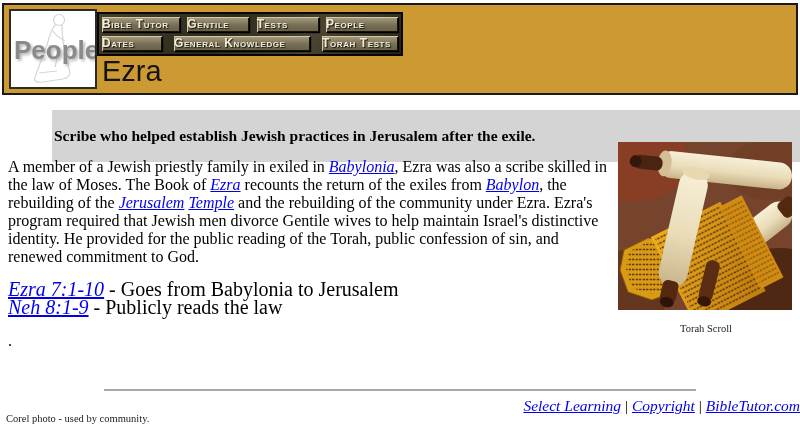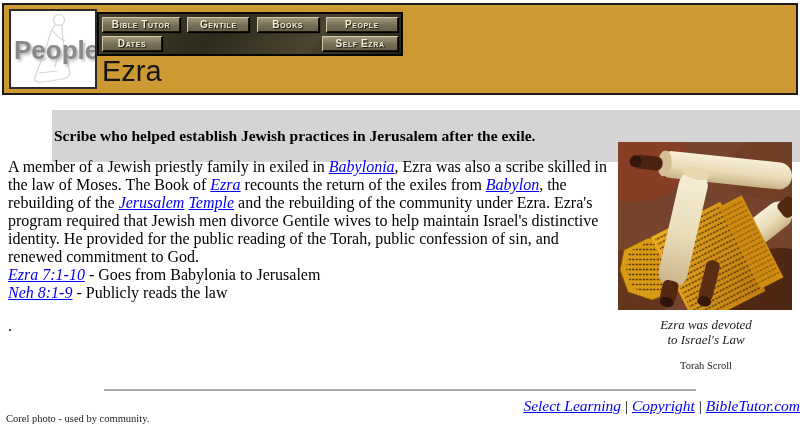--- a/index.html
+++ b/index.html
@@ -12,44 +12,44 @@
             border:2px solid #2b2b2b;overflow:hidden;}
   .logo-sketch{position:absolute;left:18px;top:0;}
   .logo-word{position:absolute;left:3px;top:24px;width:82px;text-align:center;
              font:bold 26px "Liberation Sans",sans-serif;color:#8a8a8a;
              text-shadow:2px 2px 3px #b5b5b5;letter-spacing:0px;}
   .nav-plate{position:absolute;left:93px;top:7px;width:296px;height:38px;
              background:linear-gradient(135deg,#46412c,#2e2b1c 40%,#4a4430 70%,#262416);
              border:2px solid #070707;display:flex;flex-direction:column;
              justify-content:space-around;padding:1px 3px;box-sizing:content-box;}
   .nav-row{display:flex;justify-content:space-between;align-items:center;height:17px;}
-  .nav-btn{height:15px;line-height:15px;text-align:center;cursor:pointer;
+  .nav-btn{height:15px;line-height:15px;text-align:left;cursor:pointer;
            background:linear-gradient(180deg,#a89e81,#766e55 55%,#655d46);
            box-shadow:inset 1px 1px 0 #d2c9a8,inset -1px -1px 0 #15120a,1px 1px 1px #000;
            color:#f1edd7;font-family:"Liberation Sans",sans-serif;font-weight:bold;
-           font-size:10px;font-variant-caps:small-caps;letter-spacing:.6px;
+           font-size:12px;font-variant-caps:small-caps;letter-spacing:.6px;
            text-shadow:1px 1px 1px #14110a;}
   .w1{width:78px}.w2{width:62px}.w3{width:62px}.w4{width:72px}
   .w5{width:60px}.w6{width:136px}.w7{width:76px}
   .page-title{position:absolute;left:98px;top:50px;font-family:"Liberation Sans",sans-serif;
               font-size:29px;color:#141414;}
 
   
   .subtitle{position:absolute;left:8px;top:110px;width:778px;background:#d4d4d4;
             font-weight:bold;font-size:15.5px;padding:17px 2px;color:#000;margin-left:44px;}
 
   
   .content{position:absolute;left:8px;top:140px;width:786px;}
   .figure{float:right;width:176px;margin:2px 0 4px 10px;text-align:center;}
   .photo{width:174px;height:168px;display:block;}
   .caption{margin-top:7px;font-style:italic;font-size:13px;color:#1a1a1a;line-height:15px;}
   .credit{margin-top:13px;font-size:10.5px;color:#222;}
   .para{font-size:16px;line-height:18px;color:#000;margin:18px 0 0 0;}
   a{color:#0000EE;text-decoration:underline;font-style:italic;}
-  .refs{font-size:16px;line-height:17.5px;}
+  .refs{margin-top:15px;font-size:20px;line-height:17.5px;}
   .dot{margin-top:16px;font-size:16px;}
 
   
   .footer-rule{position:absolute;left:104px;top:389px;width:592px;height:0;
                border:none;border-top:2px solid #a8a8a8;margin:0;}
   .footer-links{position:absolute;left:0;top:397px;width:800px;text-align:right;
                 font-size:15.5px;color:#000;}
   .photo-credit{position:absolute;left:6px;top:413px;font-size:10.5px;color:#1a1a1a;}
 </style>
 </head>
@@ -66,26 +66,27 @@
         <path d="M10 62 L28 60"></path>
       </g>
     </svg>
     <div class="logo-word">People</div>
   </div>
 
   <div class="nav-plate">
     <div class="nav-row">
       <div class="nav-btn w1">Bible Tutor</div>
       <div class="nav-btn w2">Gentile</div>
-      <div class="nav-btn w3">Books</div>
+      <div class="nav-btn w3">Tests</div>
       <div class="nav-btn w4">People</div>
     </div>
     <div class="nav-row">
       <div class="nav-btn w5">Dates</div>
-      <div class="nav-btn w7">Self Ezra</div>
+      <div class="nav-btn w6">General Knowledge</div>
+      <div class="nav-btn w7">Torah Tests</div>
     </div>
   </div>
 
   <div class="page-title">Ezra</div>
 </div>
 
 <div class="subtitle">Scribe who helped establish Jewish practices in Jerusalem after the exile.</div>
 
 <div class="content">
 
@@ -141,24 +142,20 @@
         <ellipse cx="64.5" cy="30" rx="14" ry="6" fill="#e8d8b0"></ellipse>
         <rect x="57" y="140" width="16" height="22" rx="5" fill="#54280f"></rect>
         <ellipse cx="65" cy="162" rx="7" ry="5" fill="#2e1408"></ellipse>
       </g>
 
       <g transform="rotate(14 91 140)">
         <rect x="84" y="118" width="14" height="42" rx="6" fill="#5a2c12"></rect>
         <ellipse cx="91" cy="160" rx="7" ry="5" fill="#361808"></ellipse>
       </g>
     </svg>
-    <div class="caption">
-      <div>Ezra was devoted</div>
-      <div>to Israel's Law</div>
-    </div>
     <div class="credit">Torah Scroll</div>
   </div>
 
   <div class="para"><span>A member of a Jewish priestly family in exiled in </span><a href="#">Babylonia</a><span>, Ezra was also a scribe skilled in the law of Moses. The Book of </span><a href="#">Ezra</a><span> recounts the return of the exiles from </span><a href="#">Babylon</a><span>, the rebuilding of the </span><a href="#">Jerusalem</a><span> </span><a href="#">Temple</a><span> and the rebuilding of the community under Ezra. Ezra's program required that Jewish men divorce Gentile wives to help maintain Israel's distinctive identity. He provided for the public reading of the Torah, public confession of sin, and renewed commitment to God.</span></div>
 
   <div class="refs">
     <div><a href="#">Ezra 7:1-10</a><span> - Goes from Babylonia to Jerusalem</span></div>
     <div><a href="#">Neh 8:1-9</a><span> - Publicly reads the law</span></div>
   </div>
 

